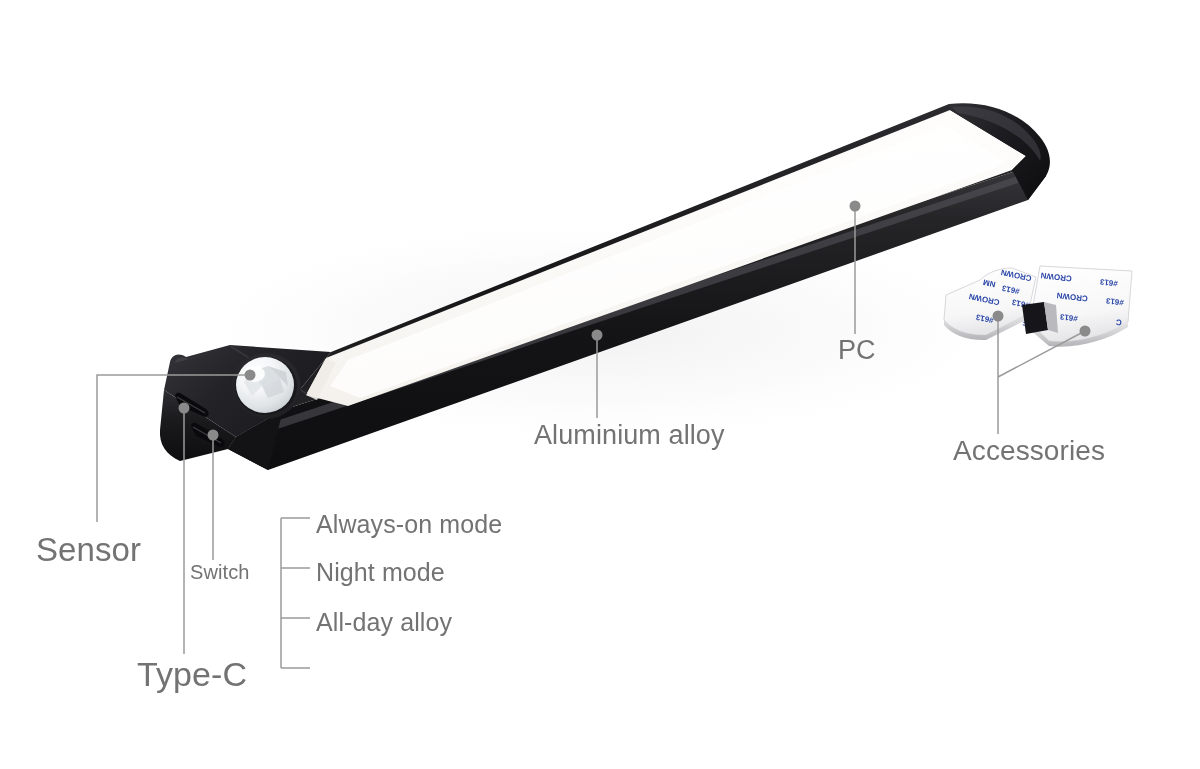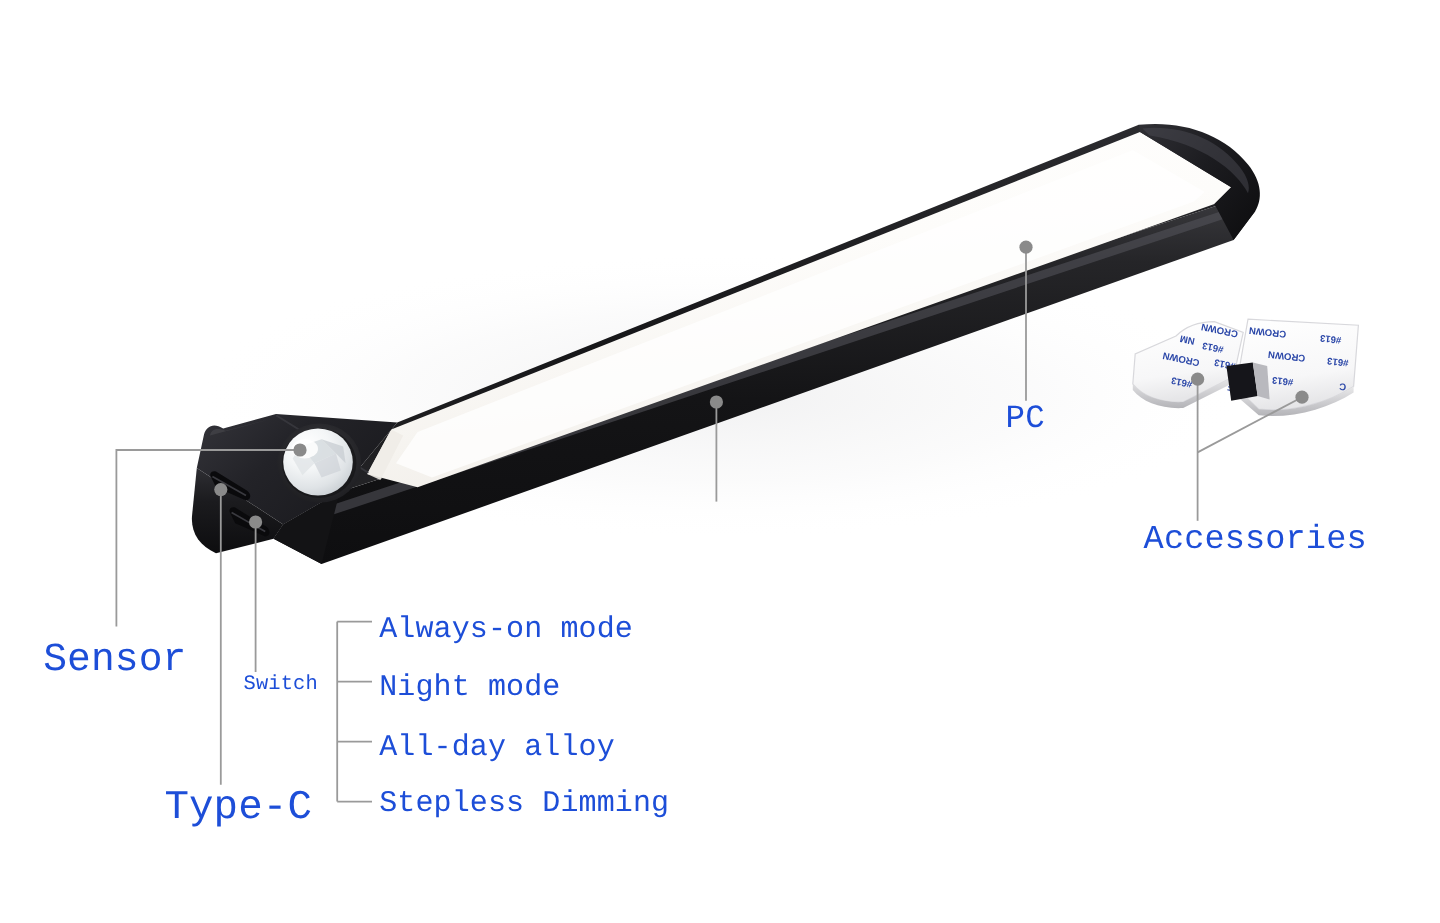--- a/index.html
+++ b/index.html
@@ -21,29 +21,29 @@
   }
   #artwork {
     position: absolute;
     left: 0;
     top: 0;
     width: 1200px;
     height: 769px;
   }
   .callout-label {
     position: absolute;
-    font-family: Liberation Mono, monospace;
-    color: #1d4ed8;
+    font-family: Liberation Sans, sans-serif;
+    color: #737373;
     white-space: nowrap;
     line-height: 1;
     letter-spacing: 0.1px;
   }
   .lbl-sensor      { left: 36px;  top: 533px; font-size: 33px; }
   .lbl-typec       { left: 137px; top: 657px; font-size: 34px; }
-  .lbl-switch      { left: 203px; top: 562px; font-size: 17px; }
+  .lbl-switch      { left: 190px; top: 562px; font-size: 20px; }
   .lbl-alloy       { left: 534px; top: 422px; font-size: 27px; }
   .lbl-pc          { left: 838px; top: 337px; font-size: 27px; }
   .lbl-accessories { left: 953px; top: 437px; font-size: 28px; }
   .lbl-mode        { left: 316px; font-size: 25px; }
   .lbl-mode-1 { top: 512px; }
   .lbl-mode-2 { top: 560px; text-align: right; }
   .lbl-mode-3 { top: 610px; }
   .lbl-mode-4 { top: 657px; }
 </style>
 </head>
@@ -305,26 +305,26 @@
       <path d="M 281 568 L 281 568"></path>
     </g>
   </svg>
 
   <div class="callout-label lbl-sensor">Sensor</div>
 
   <div class="callout-label lbl-typec">Type-C</div>
 
   <div class="callout-label lbl-switch">Switch</div>
 
+  <div class="callout-label lbl-alloy">Aluminium alloy</div>
 
   <div class="callout-label lbl-pc">PC</div>
 
   <div class="callout-label lbl-mode lbl-mode-1">Always-on mode</div>
 
   <div class="callout-label lbl-accessories">Accessories</div>
 
   <div class="callout-label lbl-mode lbl-mode-2">Night mode</div>
 
   <div class="callout-label lbl-mode lbl-mode-3">All-day alloy</div>
 
-  <div class="callout-label lbl-mode lbl-mode-4">Stepless Dimming</div>
 
 </div>
 
 </body></html>

